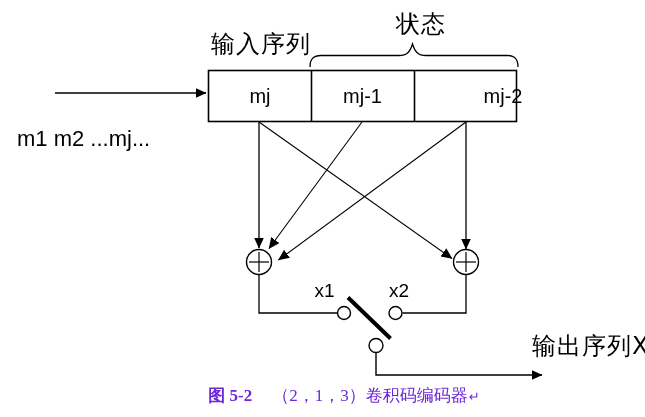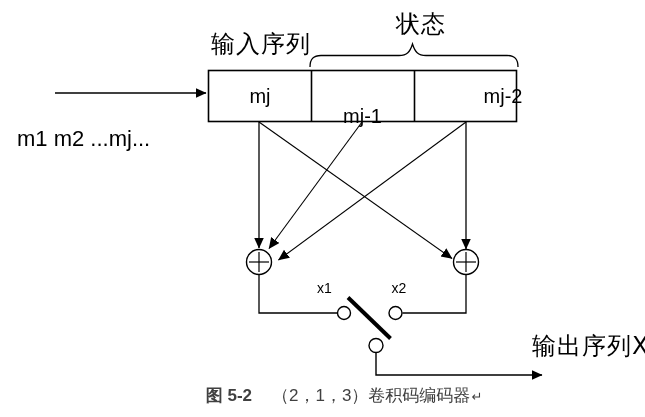--- a/index.html
+++ b/index.html
@@ -39,31 +39,31 @@
     font-family: Liberation Sans, sans-serif;
     text-align: right;
   }
   .cell-label {
     font-size: 20px;
   }
   .stream-label {
     font-size: 22px;
   }
   .x-label {
-    font-size: 14px;
+    font-size: 19px;
   }
   .caption {
     position: absolute;
     left: 344px;
     top: 384px;
     transform: translateX(-50%);
     white-space: nowrap;
-    font-family: Liberation Sans, sans-serif;
+    font-family: Liberation Serif, serif;
     font-size: 17px;
-    color: #404040;
+    color: #6d28d9;
   }
   .caption .fig-num {
     font-weight: bold;
     margin-right: 20px;
   }
   .caption .return-mark {
     font-size: 13px;
     margin-left: 1px;
   }
 </style>
@@ -115,21 +115,21 @@
     <line x1="348" y1="297.5" x2="390.5" y2="338.5" stroke="#000000" stroke-width="4"></line>
 
     <path d="M376,352.5 L376,375 L542,375" fill="none" stroke="#000000" stroke-width="1.4" marker-end="url(#ah)"></path>
   </svg>
 
   <div class="lbl cjk center" style="left:261px; top:32px;">输入序列</div>
 
   <div class="lbl cjk center" style="left:421px; top:12px;">状态</div>
 
   <div class="lbl mono cell-label center" style="left:260px; top:86px;">mj</div>
-  <div class="lbl mono cell-label center" style="left:362.5px; top:86px;margin-top:20px;">mj-1</div>
+  <div class="lbl mono cell-label center" style="left:362.5px; top:86px;">mj-1</div>
   <div class="lbl mono cell-label center" style="left:466px; top:86px;margin-left:37px;">mj-2</div>
 
   <div class="lbl mono stream-label" style="left:17px; top:128px;">m1 m2 ...mj...</div>
 
   <div class="lbl mono x-label center" style="left:324.5px; top:281px;">x1</div>
   <div class="lbl mono x-label center" style="left:399px; top:281px;">x2</div>
 
   <div class="lbl cjk" style="left:532px; top:334px;">输出序列X</div>
 
   <div class="caption">

